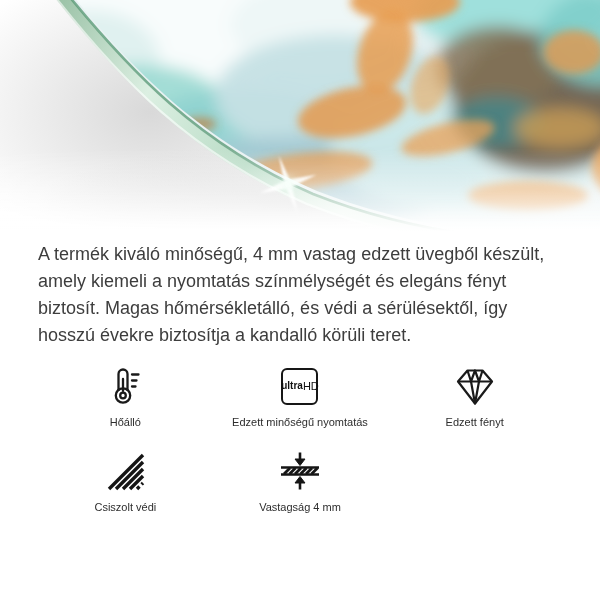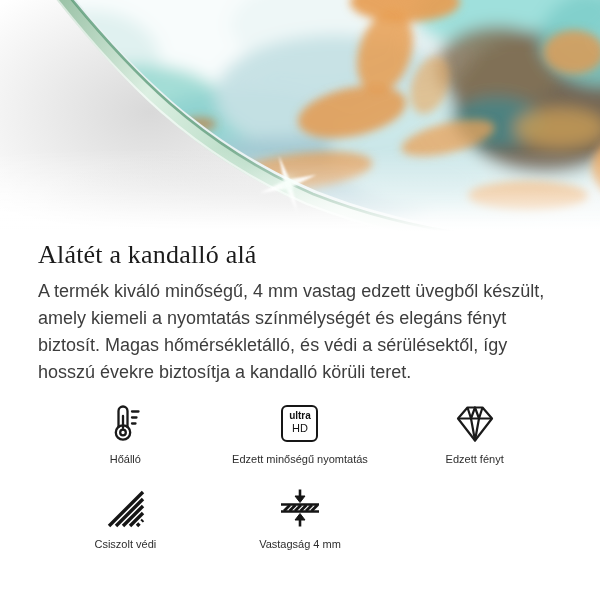--- a/index.html
+++ b/index.html
@@ -6,21 +6,21 @@
   body{width:600px;height:600px;overflow:hidden;font-family:"Liberation Sans",sans-serif;color:#2e2e2e;}
   .hero{position:relative;width:600px;height:235px;background:#ffffff;}
   .hero svg{display:block;}
   .content{padding:0 38px;}
   .title{font-family:"Liberation Serif","DejaVu Serif",serif;font-size:26px;line-height:34px;color:#1b1b1b;font-weight:400;margin:3px 0 0 0;letter-spacing:.2px;}
   .desc{margin:6px 0 0 0;font-size:18px;line-height:27px;color:#3d3d3d;max-width:528px;}
   .features{display:grid;grid-template-columns:repeat(3,1fr);row-gap:20px;margin-top:16px;}
   .feature{display:flex;flex-direction:column;align-items:center;}
   .icon-box{height:42px;display:flex;align-items:center;justify-content:center;}
   .feature-label{margin-top:8px;font-size:11px;color:#2d2d2d;line-height:15px;text-align:center;}
-  .uhd{width:37px;height:37px;border:2.5px solid #161616;border-radius:6px;display:flex;flex-direction:column;align-items:center;justify-content:center;box-sizing:border-box;color:#111;}
+  .uhd{width:37px;height:37px;border:2.5px solid #161616;border-radius:6px;display:flex;align-items:center;justify-content:center;box-sizing:border-box;color:#111;}
   .uhd .t1{font-size:10px;font-weight:600;line-height:10px;}
   .uhd .t2{font-size:11px;font-weight:400;line-height:15px;}
 </style>
 </head>
 <body>
 
 <div class="hero">
   <svg width="600" height="235" viewBox="0 0 600 235">
     <defs>
       <filter id="b8" x="-60%" y="-60%" width="220%" height="220%">
@@ -105,21 +105,20 @@
     <g transform="translate(288,184) rotate(-18)">
       <path d="M 0 -30 L 3 -4 L 30 0 L 3 4 L 0 30 L -3 4 L -30 0 L -3 -4 Z" fill="#ffffff" opacity="0.92" filter="url(#b1)"></path>
       <circle r="3.2" fill="#ffffff"></circle>
       <circle r="8" fill="#eafff2" opacity="0.45" filter="url(#b4)"></circle>
     </g>
   </svg>
 </div>
 
 <div class="content">
   <h1 class="title">
-    <span style="display:block">Alátét a kandalló alá</span>
   </h1>
   <p class="desc">A termék kiváló minőségű, 4 mm vastag edzett üvegből készült, amely kiemeli a nyomtatás színmélységét és elegáns fényt biztosít. Magas hőmérsékletálló, és védi a sérülésektől, így hosszú évekre biztosítja a kandalló körüli teret.</p>
 
   <div class="features">
 
     <div class="feature">
       <div class="icon-box">
         <svg width="40" height="40" viewBox="0 0 40 40" fill="none" stroke="#1a1a1a" stroke-width="2.3" stroke-linecap="round">
           <path d="M 13.5 24 V 8 A 4.5 4.5 0 0 1 22.5 8 V 24"></path>
           <circle cx="18" cy="29.5" r="7.2"></circle>

